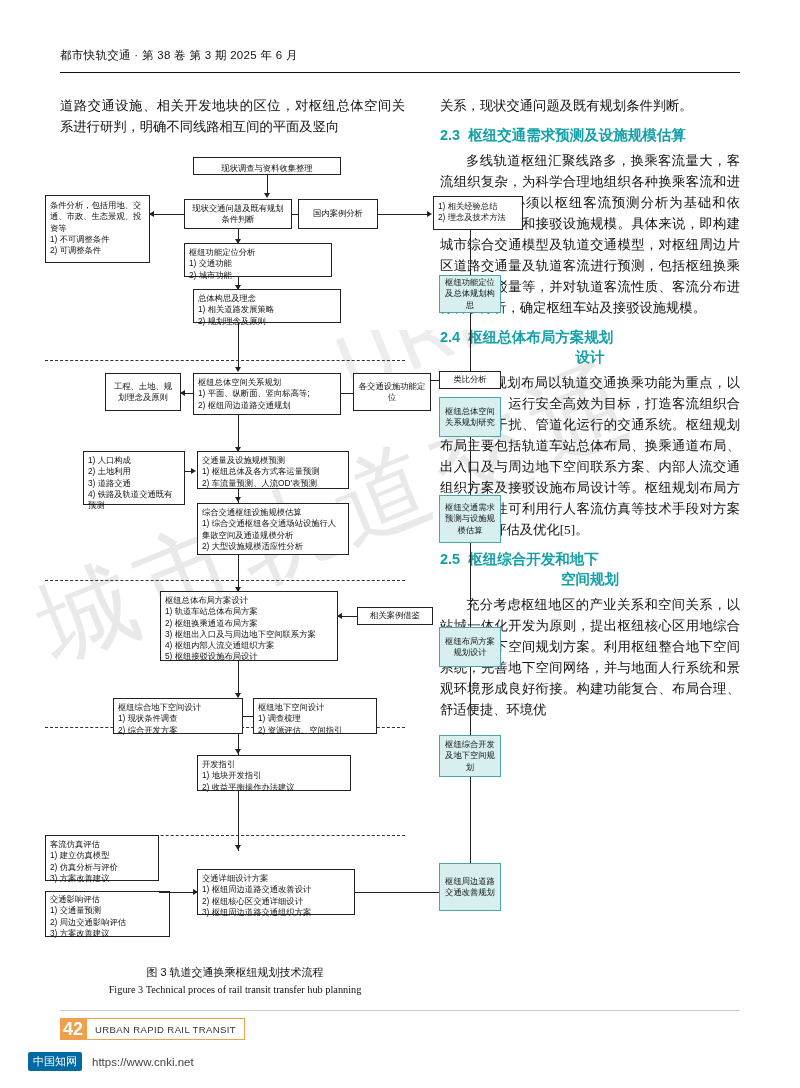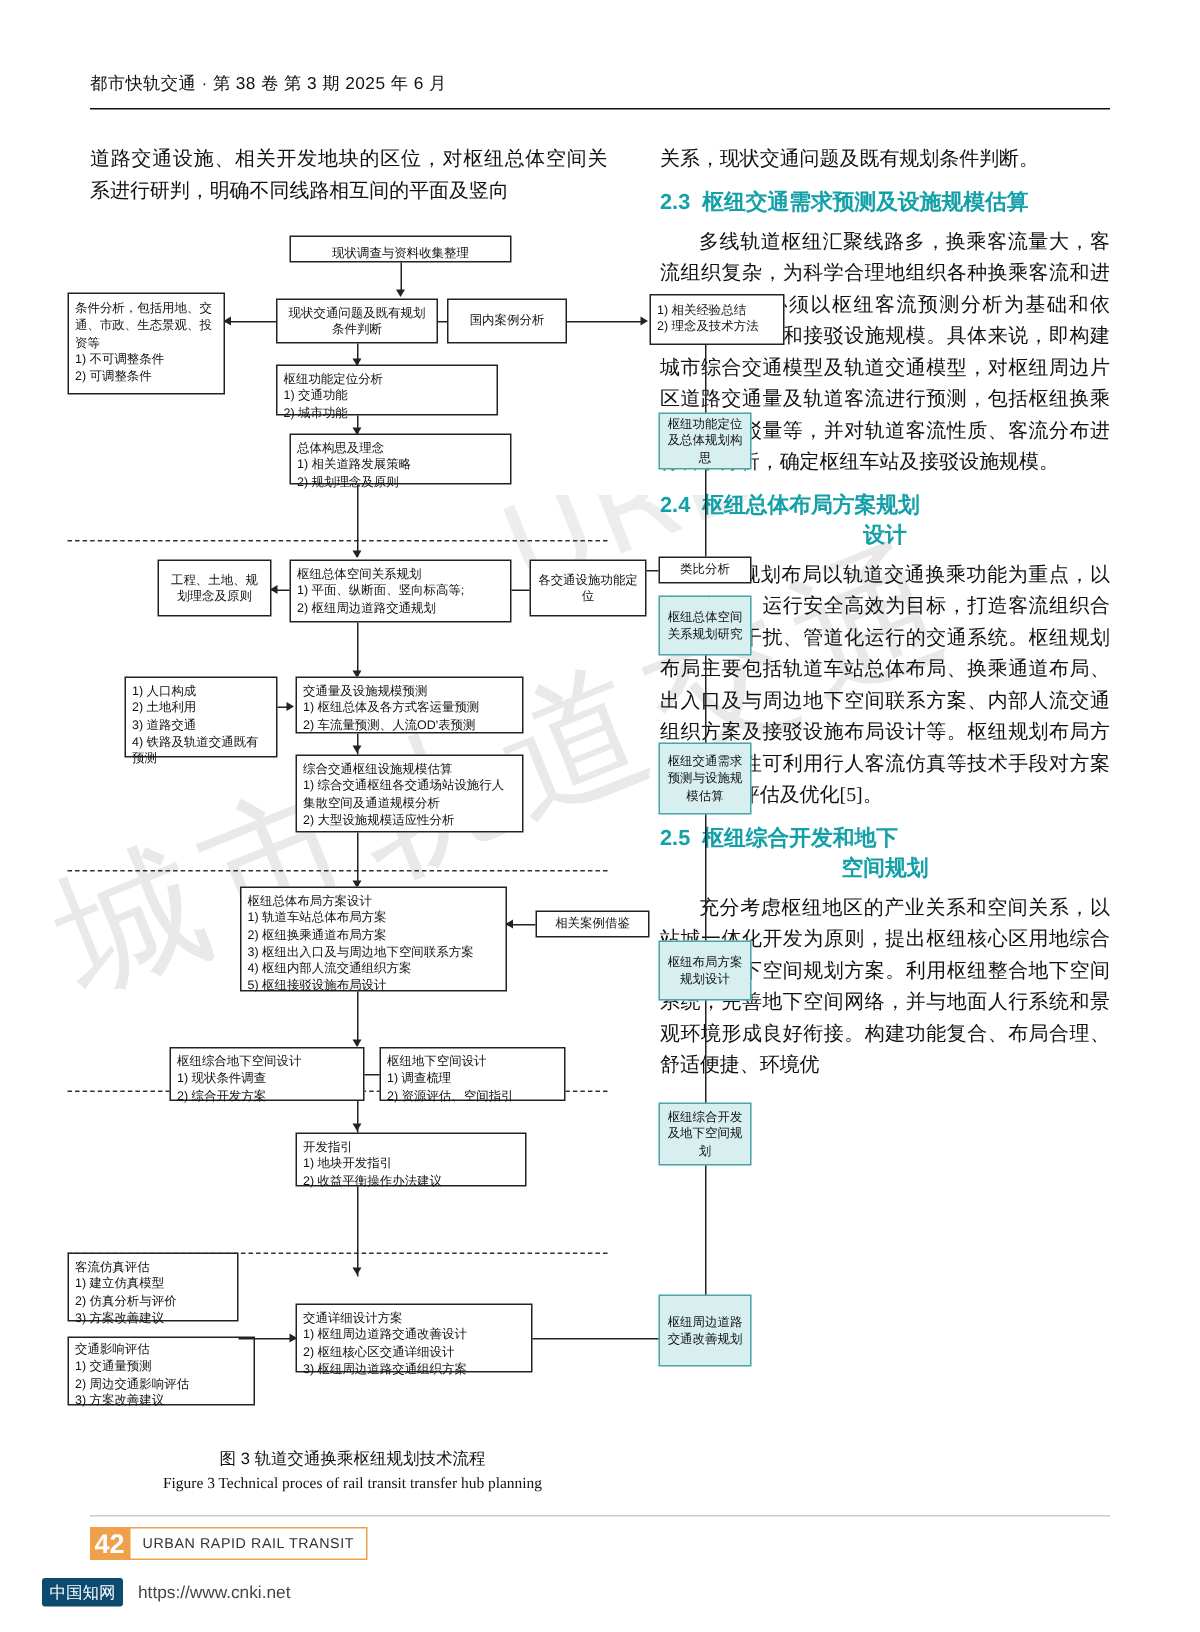--- a/index.html
+++ b/index.html
@@ -99,21 +99,21 @@
   }
   .footbox{
     position:absolute;left:26px;top:0;height:22px;border:1px solid #f0a04b;
     box-sizing:border-box;padding:0 8px;display:flex;align-items:center;
     font-size:9.5px;font-family:"Liberation Sans", sans-serif;color:#333;letter-spacing:.4px;
   }
   .cnki{
     position:absolute;left:28px;top:1052px;display:flex;align-items:center;gap:10px;
   }
   .cnki .logo{
-    background:#0c4a6e;color:#fff;font-size:11px;padding:2px 5px;
+    background:#0369a1;color:#fff;font-size:11px;padding:2px 5px;
     font-family:"Liberation Sans", sans-serif;border-radius:2px;
   }
   .cnki .url{font-size:11.5px;color:#444;font-family:"Liberation Sans", sans-serif;}
   .foot-rule{position:absolute;left:60px;top:1010px;width:680px;height:1px;background:#ccc;}
 </style>
 </head>
 <body>
 
 <div class="page">
 

